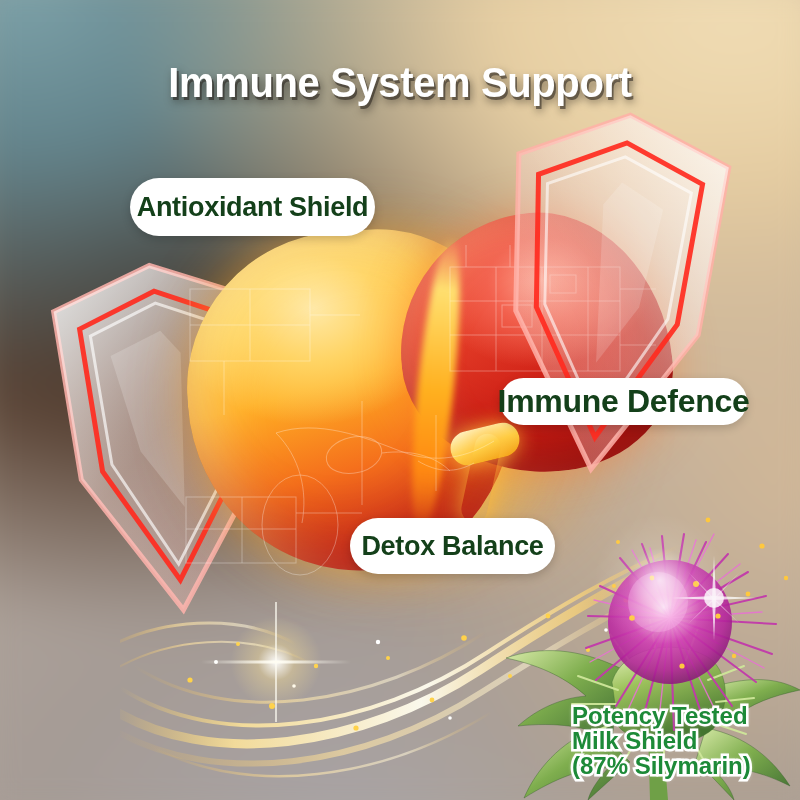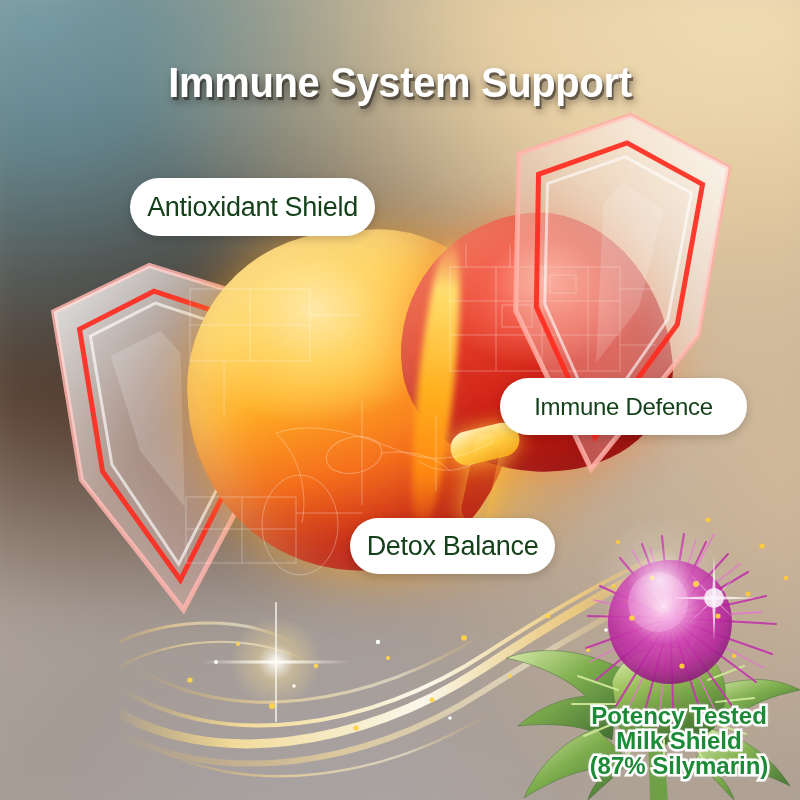--- a/index.html
+++ b/index.html
@@ -194,49 +194,48 @@
 
   
   .pill {
     position: absolute;
     display: flex;
     align-items: center;
     justify-content: center;
     background: #ffffff;
     border-radius: 999px;
     color: #14401a;
-    font-weight: normal;
+    font-weight: bold;
     letter-spacing: -0.3px;
     font-family: "Liberation Sans Narrow", "Liberation Sans", sans-serif;
     box-shadow: 0 3px 10px rgba(0,0,0,0.18);
     white-space: nowrap;
   }
   #pill-antioxidant {
     left: 130px; top: 178px;
     width: 245px; height: 58px;
     font-size: 27px;
   }
   #pill-immune {
     left: 500px; top: 378px;
-    width: 247px; height: 57px;
-    font-size: 24px;
+    width: 247px; height: 47px;
+    font-size: 32px;
     justify-content: center;
   }
   #pill-detox {
     left: 350px; top: 518px;
     width: 205px; height: 56px;
     font-size: 27px;
   }
 
   
   .thistle-caption {
     position: absolute;
     left: 572px; top: 704px;
     width: 214px;
-    text-align: center;
     font-family: "Liberation Sans Narrow", "Liberation Sans", sans-serif;
     font-weight: bold;
     font-size: 24px;
     line-height: 1.04;
     color: #1d8a38;
     -webkit-text-stroke: 5px #ffffff;
     paint-order: stroke fill;
     text-shadow:
       0 0 3px #fff, 0 0 3px #fff, 0 0 5px #fff;
   }

